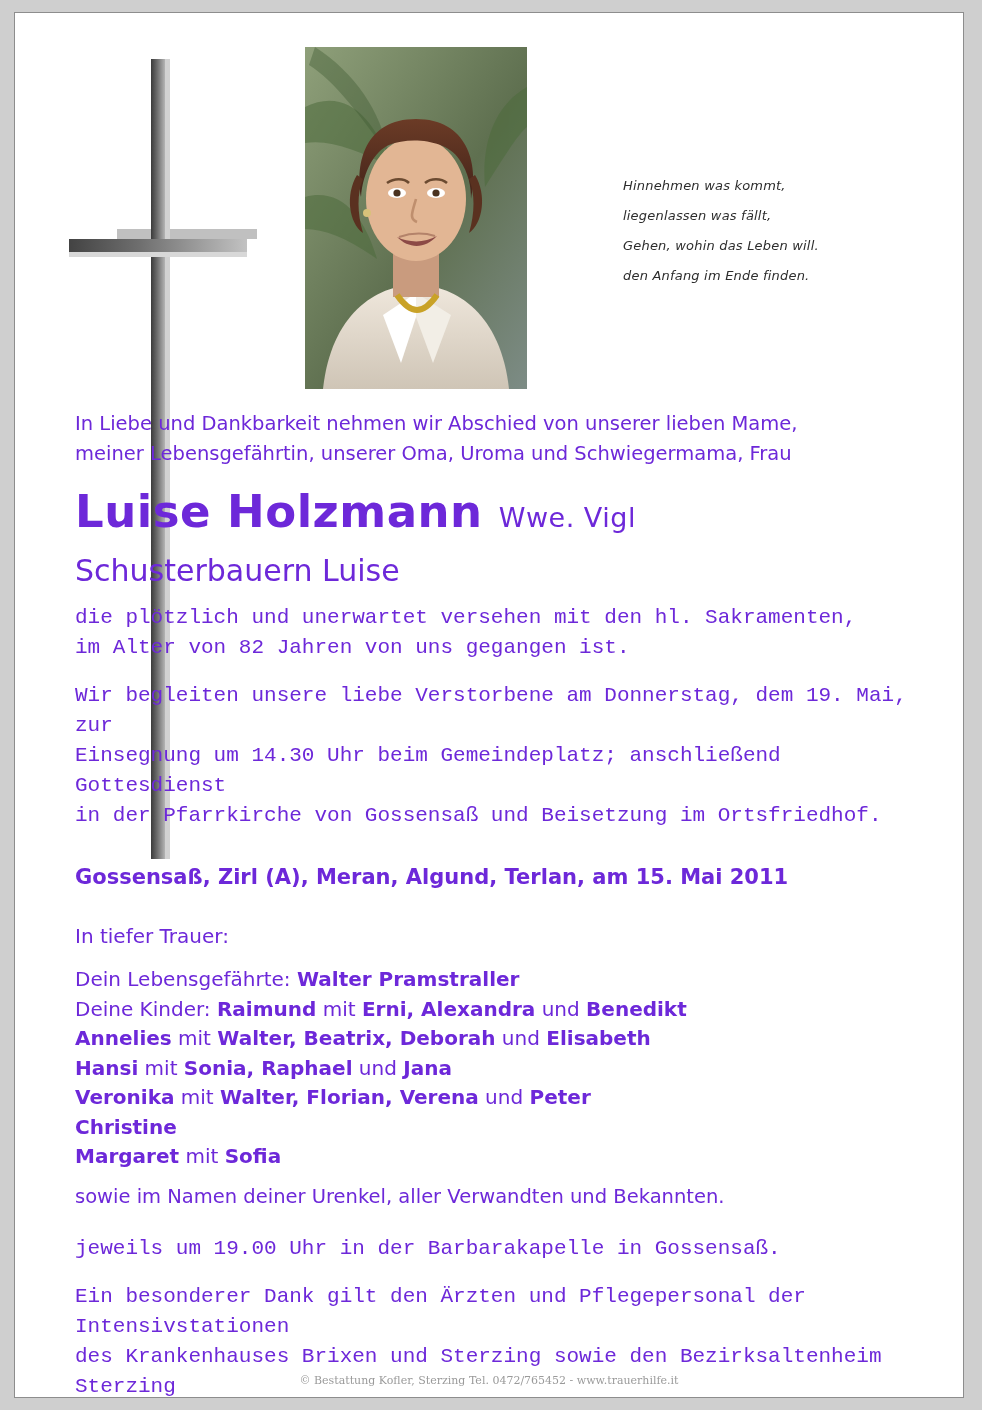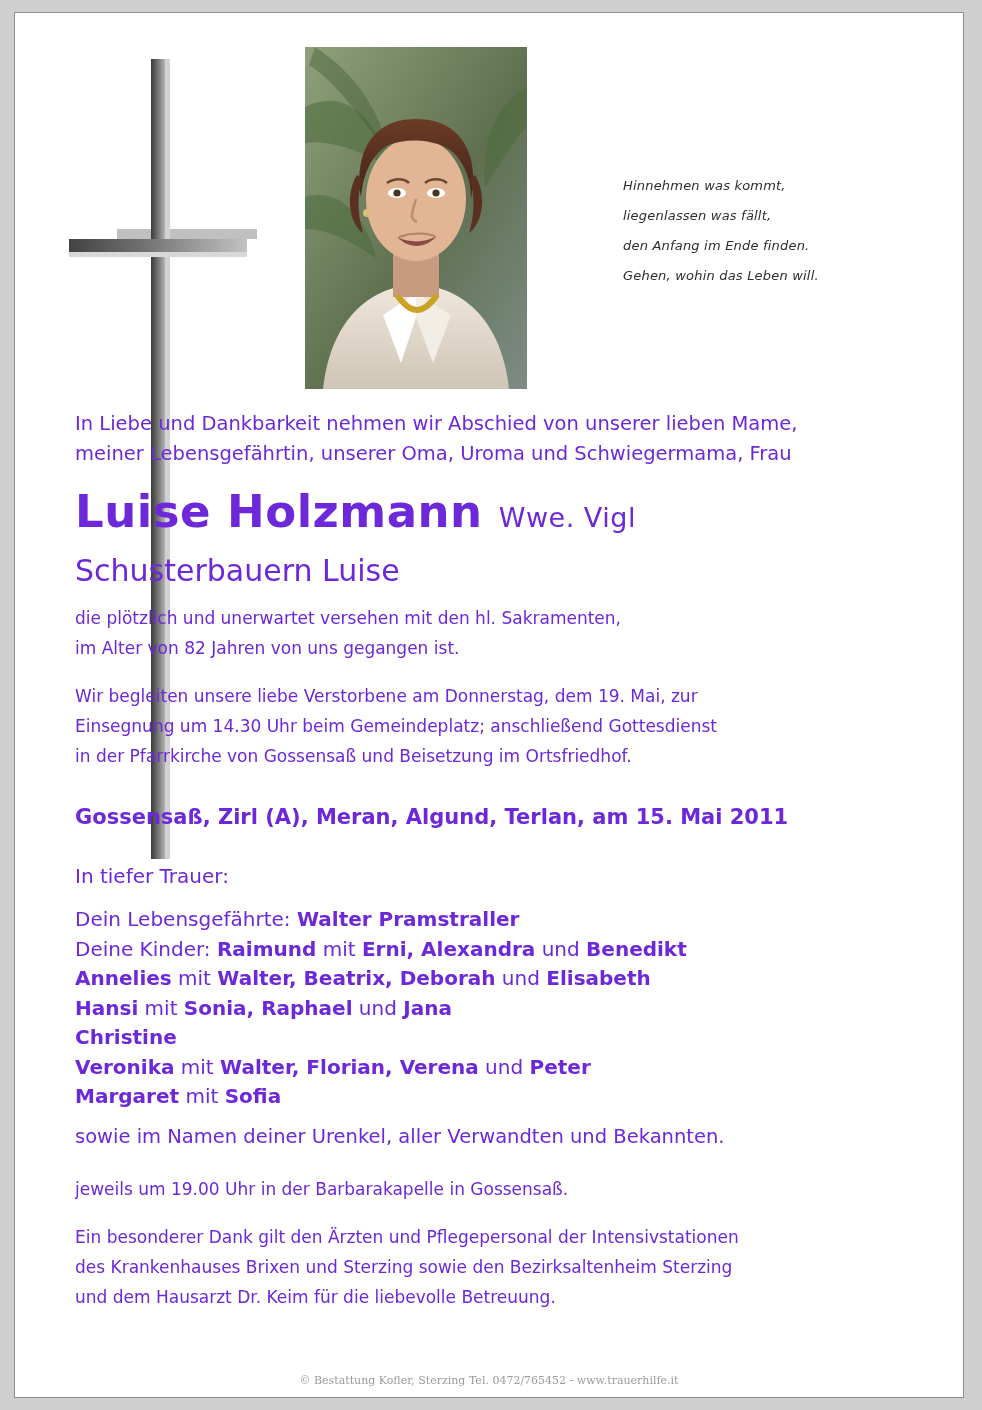--- a/index.html
+++ b/index.html
@@ -127,23 +127,24 @@
   .name .suffix {
     font-weight: normal;
     font-size: 27px;
   }
   .nickname {
     font-size: 30px;
     line-height: 44px;
     margin-bottom: 10px;
   }
   .para {
-    font-size: 17px;
+    font-size: 21px;
     line-height: 30px;
     margin-bottom: 18px;
+    font-family: Liberation Mono, monospace;
   }
   .place-date {
     font-size: 21px;
     line-height: 32px;
     font-weight: bold;
     margin: 30px 0 28px 0;
   }
   .mourn-head {
     font-size: 20px;
     line-height: 30px;
@@ -241,22 +242,22 @@
         <path d="M92 190 C 104 202, 120 202, 132 189 C 120 196, 104 196, 92 190 Z" fill="#8c4a46"></path>
         <path d="M94 190 C 106 186, 120 186, 130 189" stroke="#b4836a" stroke-width="2" fill="none"></path>
 
         <circle cx="62" cy="166" r="4" fill="#d8c27a"></circle>
       </svg>
     </div>
 
     <div class="poem">
       <div>Hinnehmen was kommt,</div>
       <div>liegenlassen was fällt,</div>
+      <div>Gehen, wohin das Leben will.</div>
       <div>den Anfang im Ende finden.</div>
-      <div>Gehen, wohin das Leben will.</div>
     </div>
 
     <div class="content">
 
       <div class="intro">
         <div>In Liebe und Dankbarkeit nehmen wir Abschied von unserer lieben Mame,</div>
         <div>meiner Lebensgefährtin, unserer Oma, Uroma und Schwiegermama, Frau</div>
       </div>
 
       <div class="name">
@@ -288,24 +289,24 @@
         <div class="row">
           <span class="lbl">Deine Kinder: </span><b>Raimund</b><span> mit <b>Erni, Alexandra</b> und <b>Benedikt</b></span>
         </div>
         <div class="row">
           <b>Annelies</b><span> mit <b>Walter, Beatrix, Deborah</b> und <b>Elisabeth</b></span>
         </div>
         <div class="row">
           <b>Hansi</b><span> mit <b>Sonia, Raphael</b> und <b>Jana</b></span>
         </div>
         <div class="row">
+          <b>Veronika</b><span> mit <b>Walter, Florian, Verena</b> und <b>Peter</b></span>
+        </div>
+        <div class="row">
           <b>Christine</b><span></span>
-        </div>
-        <div class="row">
-          <b>Veronika</b><span> mit <b>Walter, Florian, Verena</b> und <b>Peter</b></span>
         </div>
         <div class="row">
           <b>Margaret</b><span> mit <b>Sofia</b></span>
         </div>
       </div>
 
       <div class="closing">sowie im Namen deiner Urenkel, aller Verwandten und Bekannten.</div>
 
       <div class="block-gap"></div>
 

